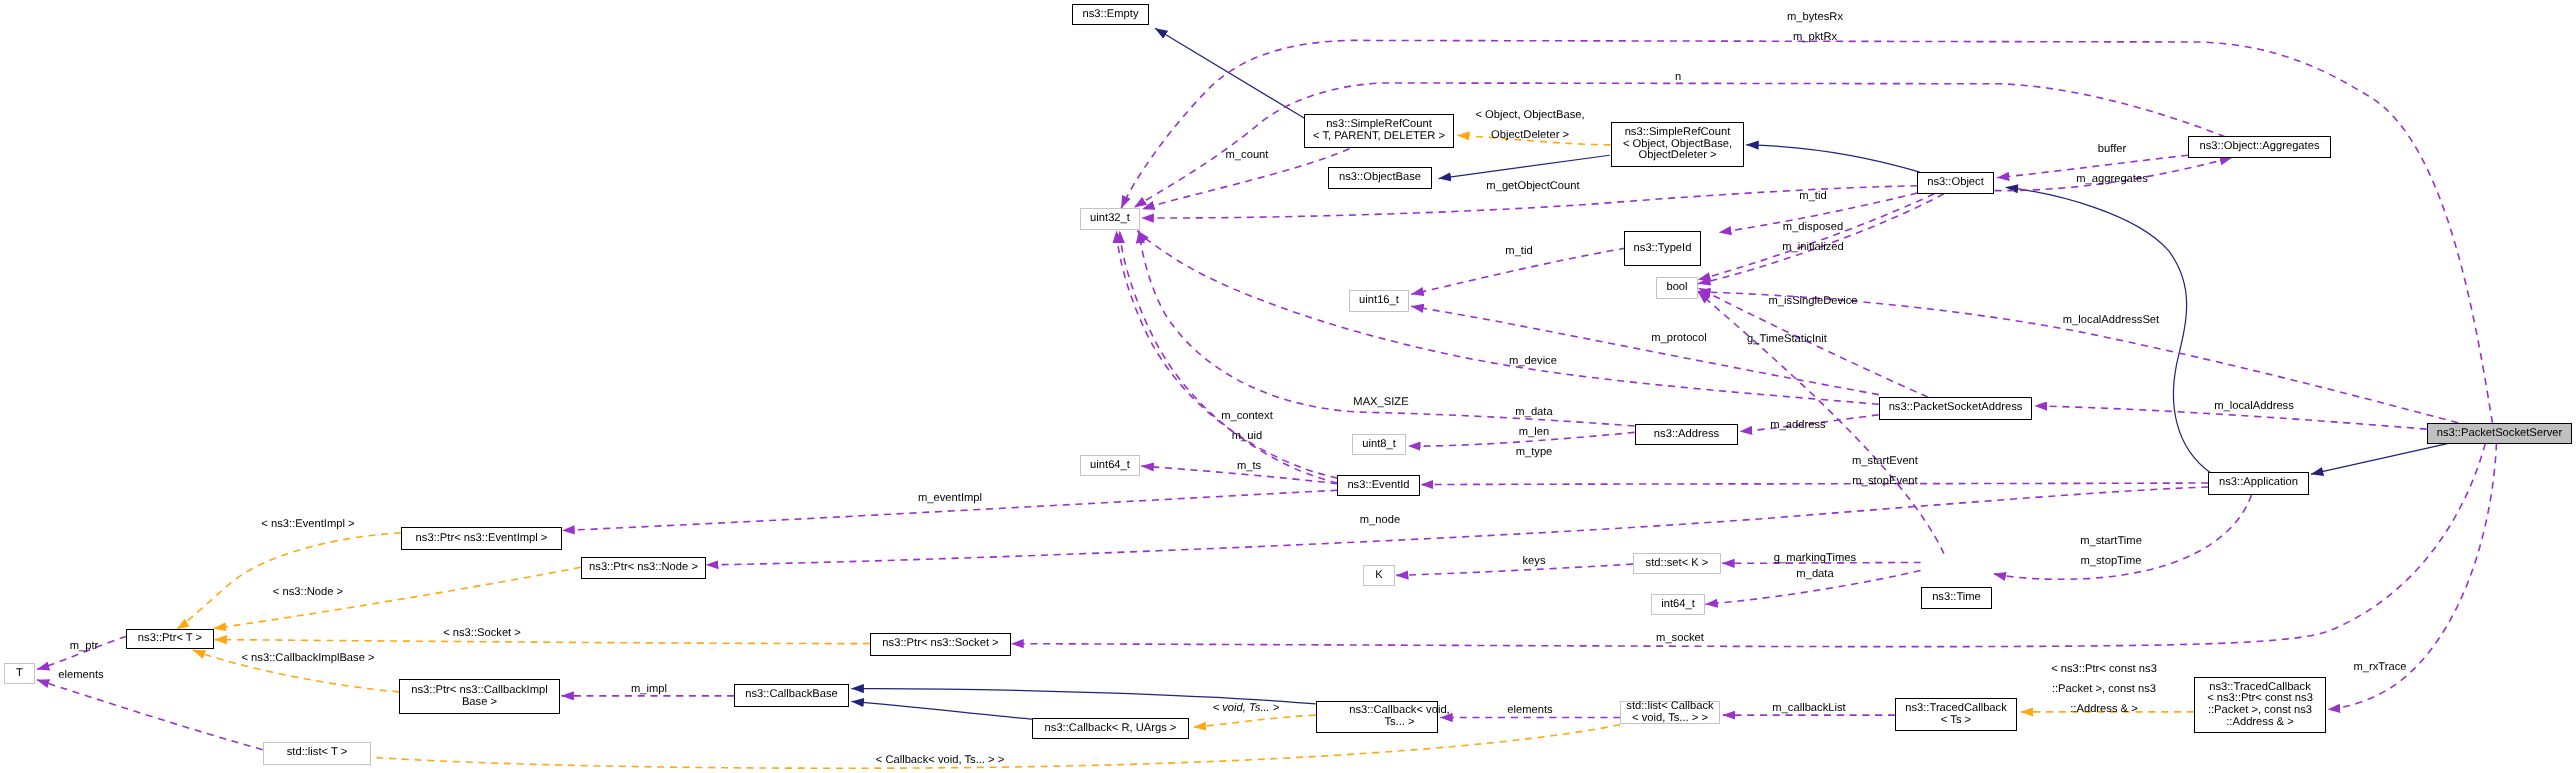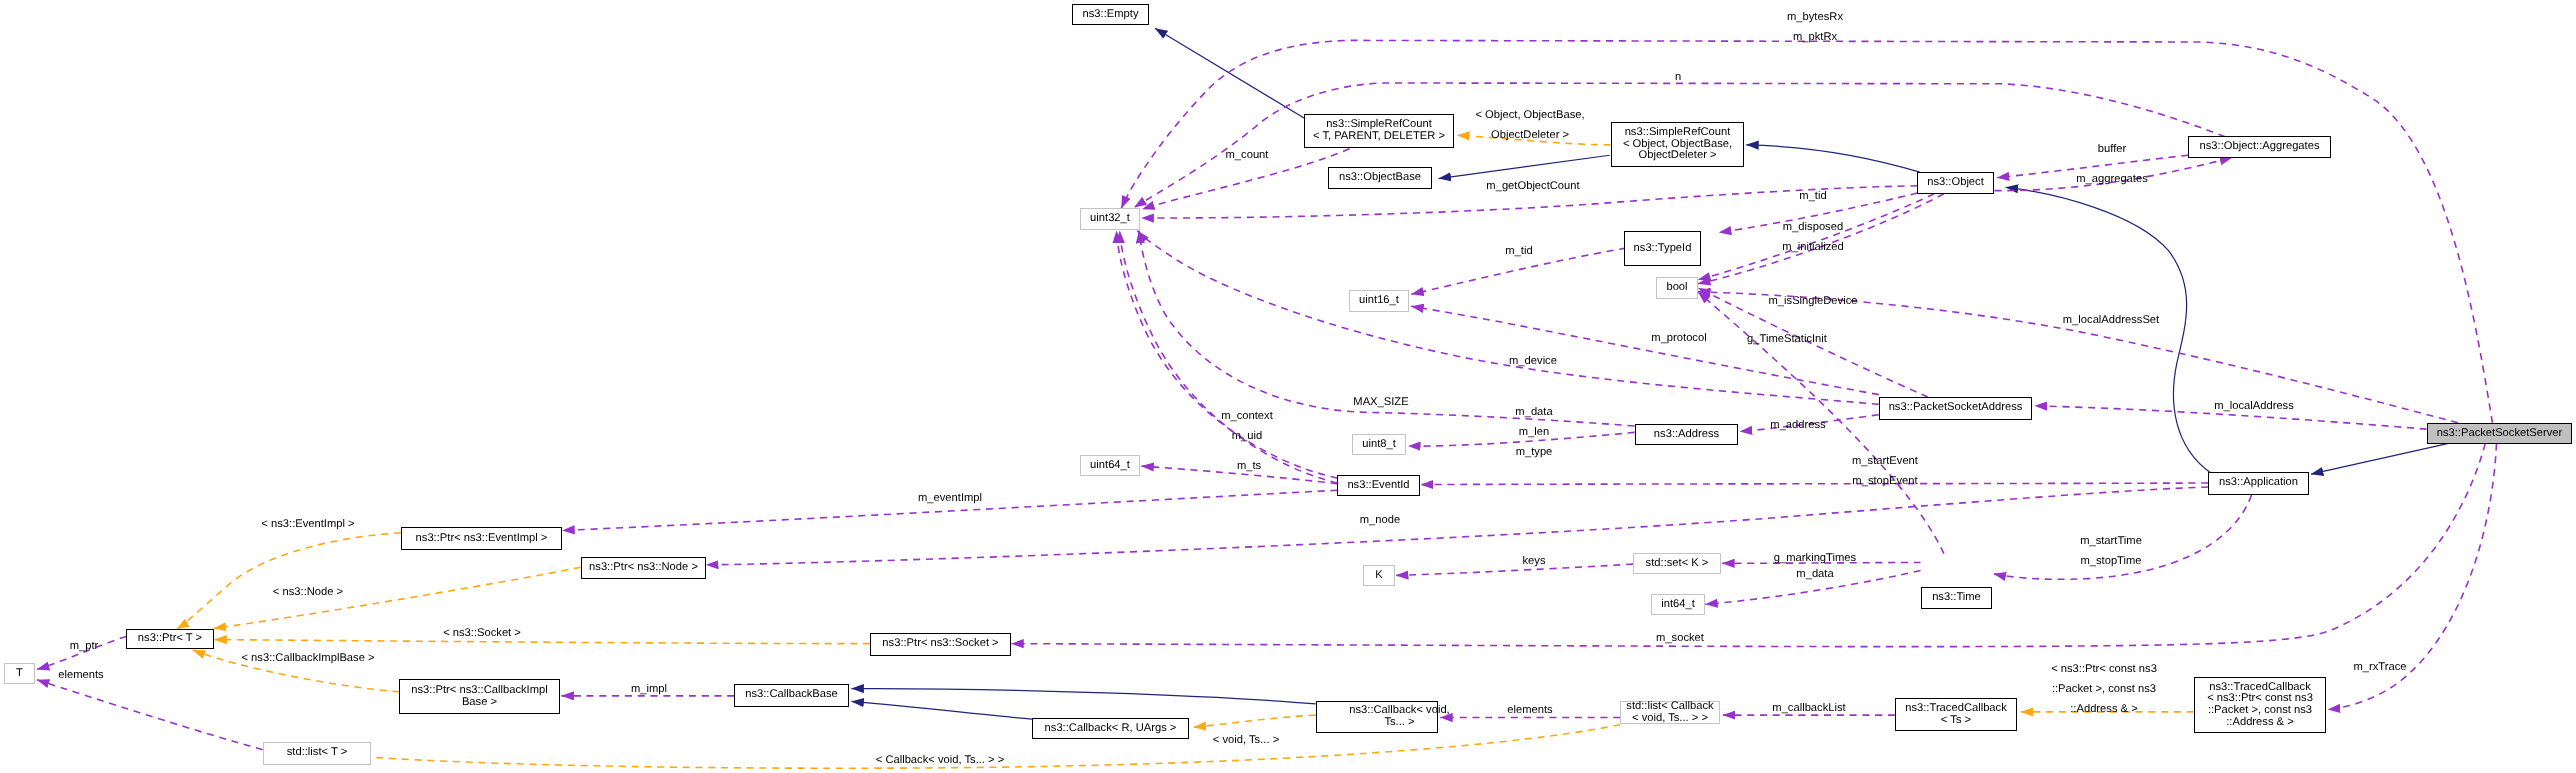--- a/index.html
+++ b/index.html
@@ -239,20 +239,20 @@
       <div class="elabel" style="left: 1809px; top: 708px;">m_callbackList</div>
       <div class="elabel" style="left: 2380px; top: 667px;">m_rxTrace</div>
       <div class="elabel" style="left: 2254px; top: 406px;">m_localAddress</div>
       <div class="elabel" style="left: 2111px; top: 320px;">m_localAddressSet</div>
       <div class="elabel" style="left: 1530px; top: 125px;">&lt; Object, ObjectBase,
 ObjectDeleter &gt;</div>
       <div class="elabel" style="left: 308px; top: 524px;">&lt; ns3::EventImpl &gt;</div>
       <div class="elabel" style="left: 308px; top: 592px;">&lt; ns3::Node &gt;</div>
       <div class="elabel" style="left: 482px; top: 633px;">&lt; ns3::Socket &gt;</div>
       <div class="elabel" style="left: 308px; top: 658px;">&lt; ns3::CallbackImplBase &gt;</div>
-      <div class="elabel" style="left: 1246px; top: 740px;">&lt; void, Ts... &gt;</div>
+      <div class="elabel" style="left: 1246px; top: 708px; font-style: italic;">&lt; void, Ts... &gt;</div>
       <div class="elabel" style="left: 940px; top: 760px;">&lt; Callback&lt; void, Ts... &gt; &gt;</div>
       <div class="elabel" style="left: 2104px; top: 689px;">&lt; ns3::Ptr&lt; const ns3
 ::Packet &gt;, const ns3
 ::Address &amp; &gt;</div>
     </div>
 </div>
 
 
 </body></html>

